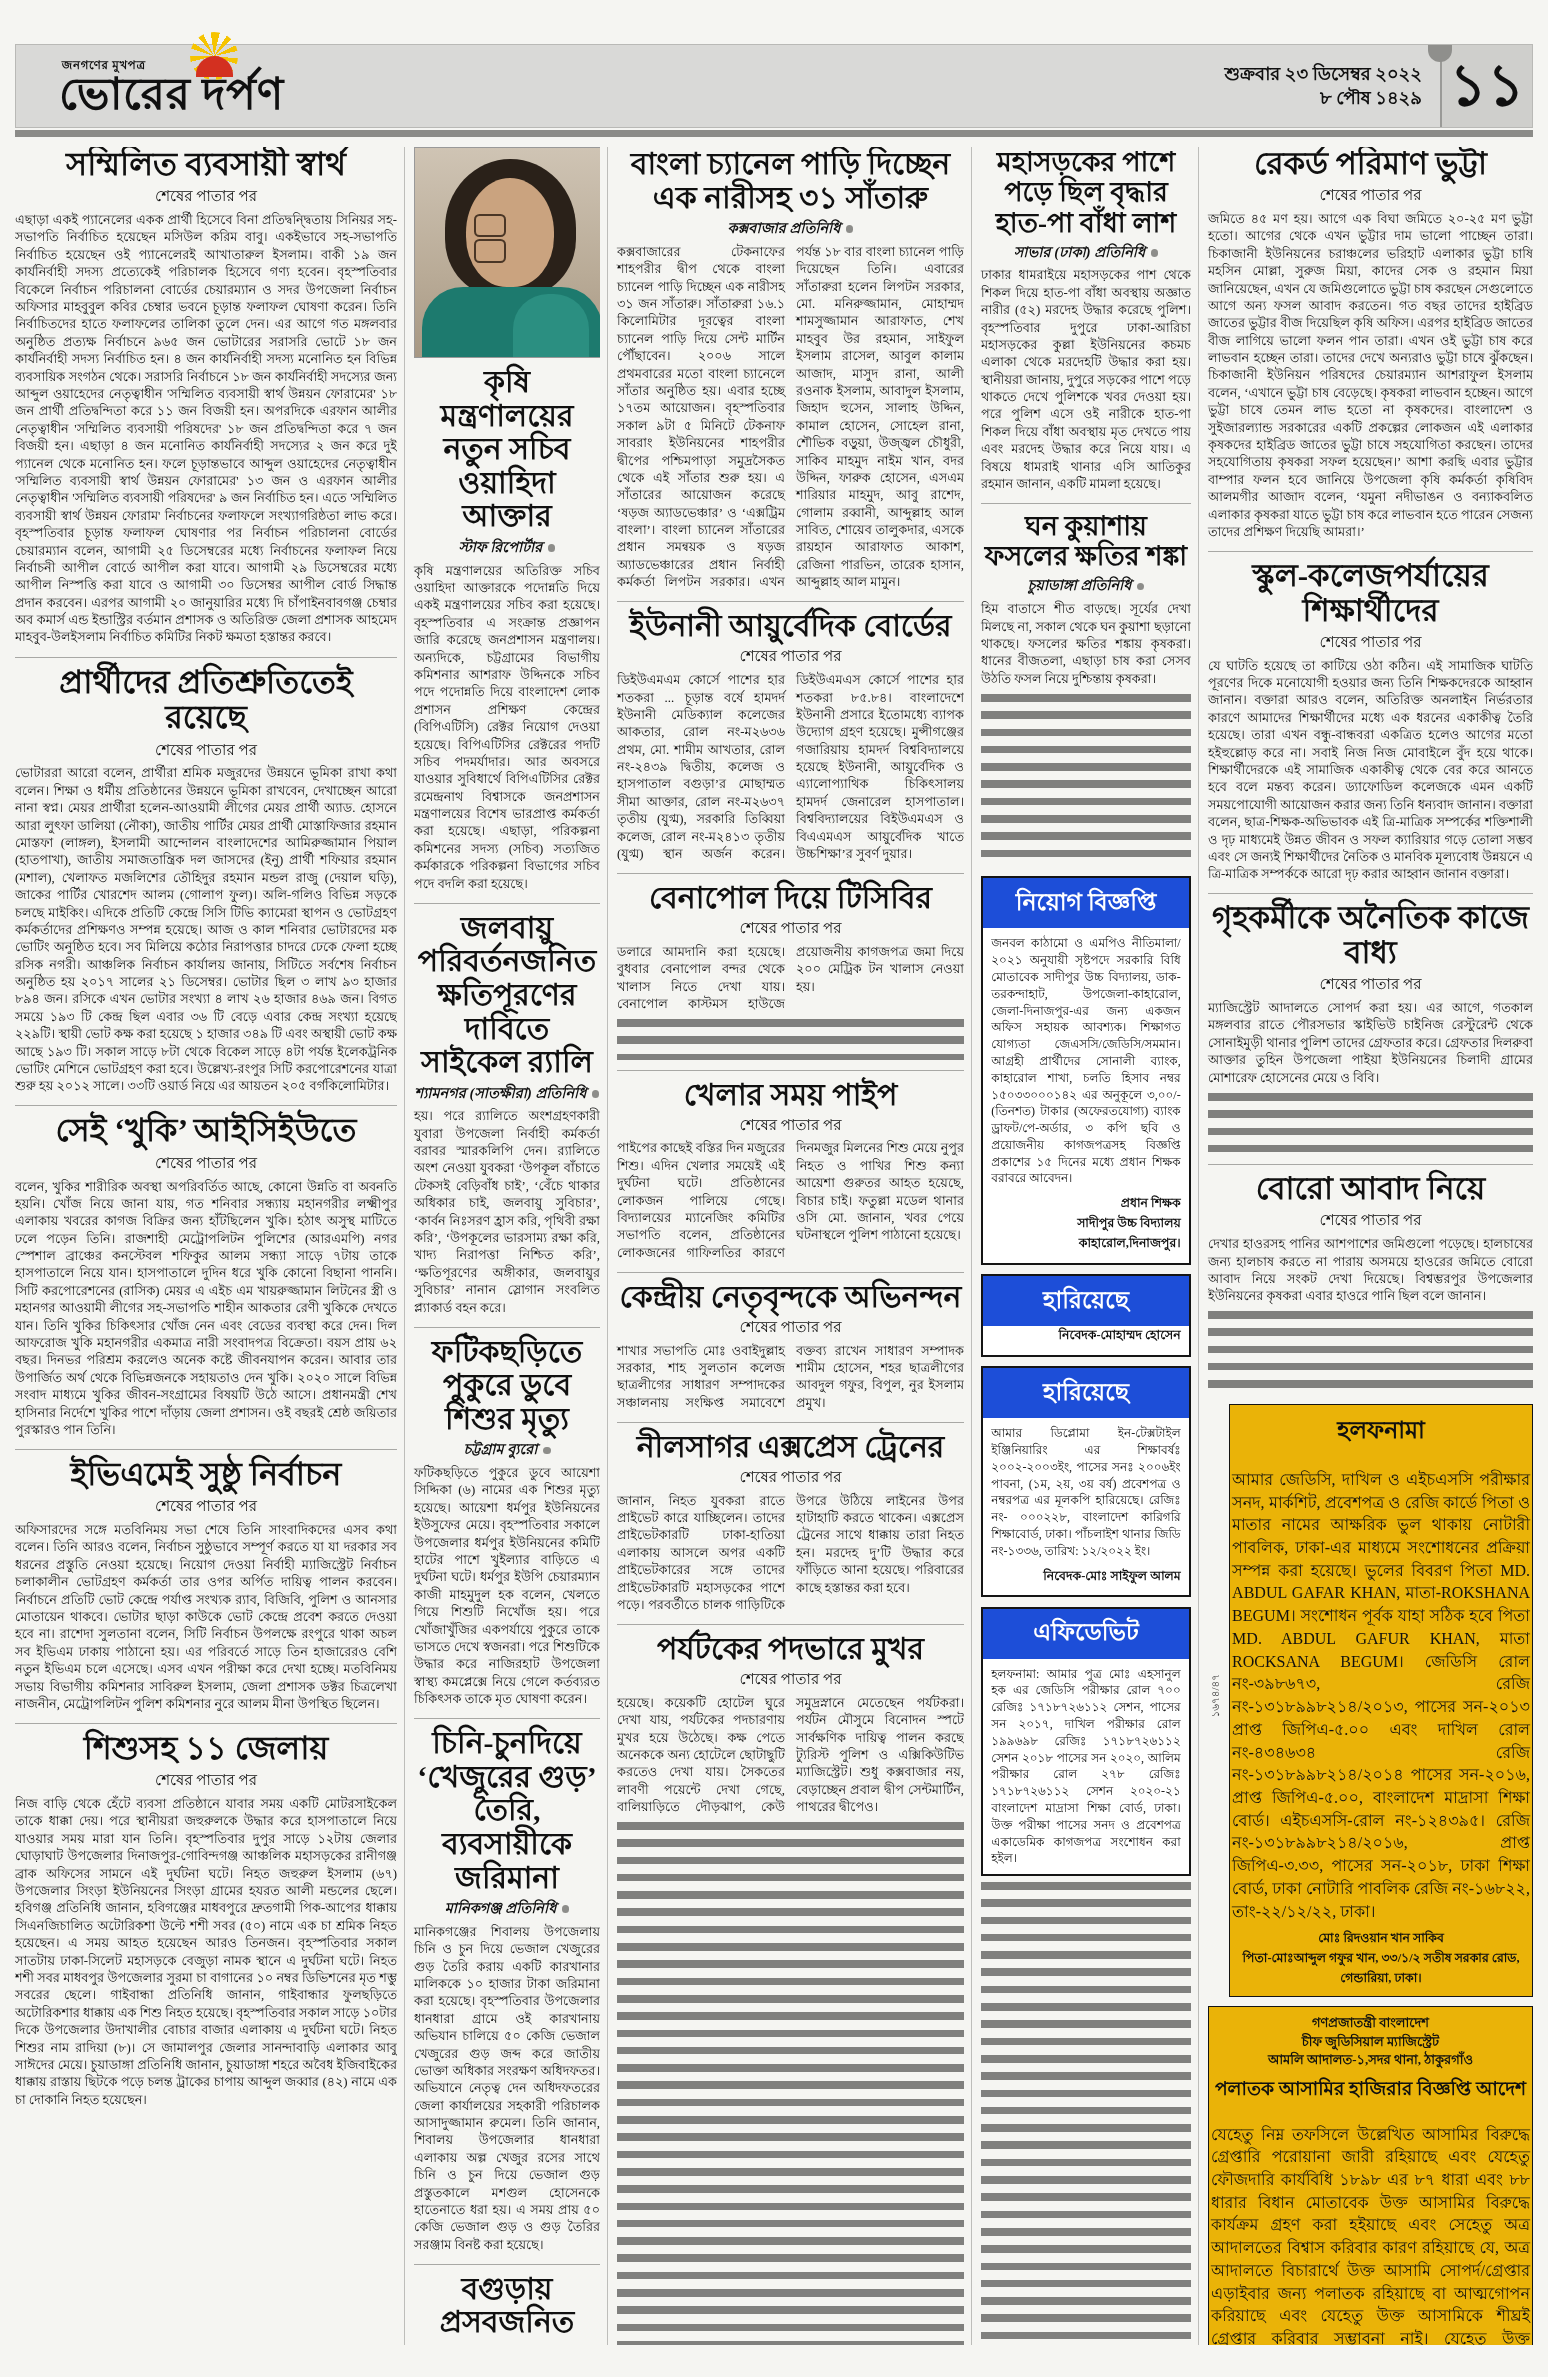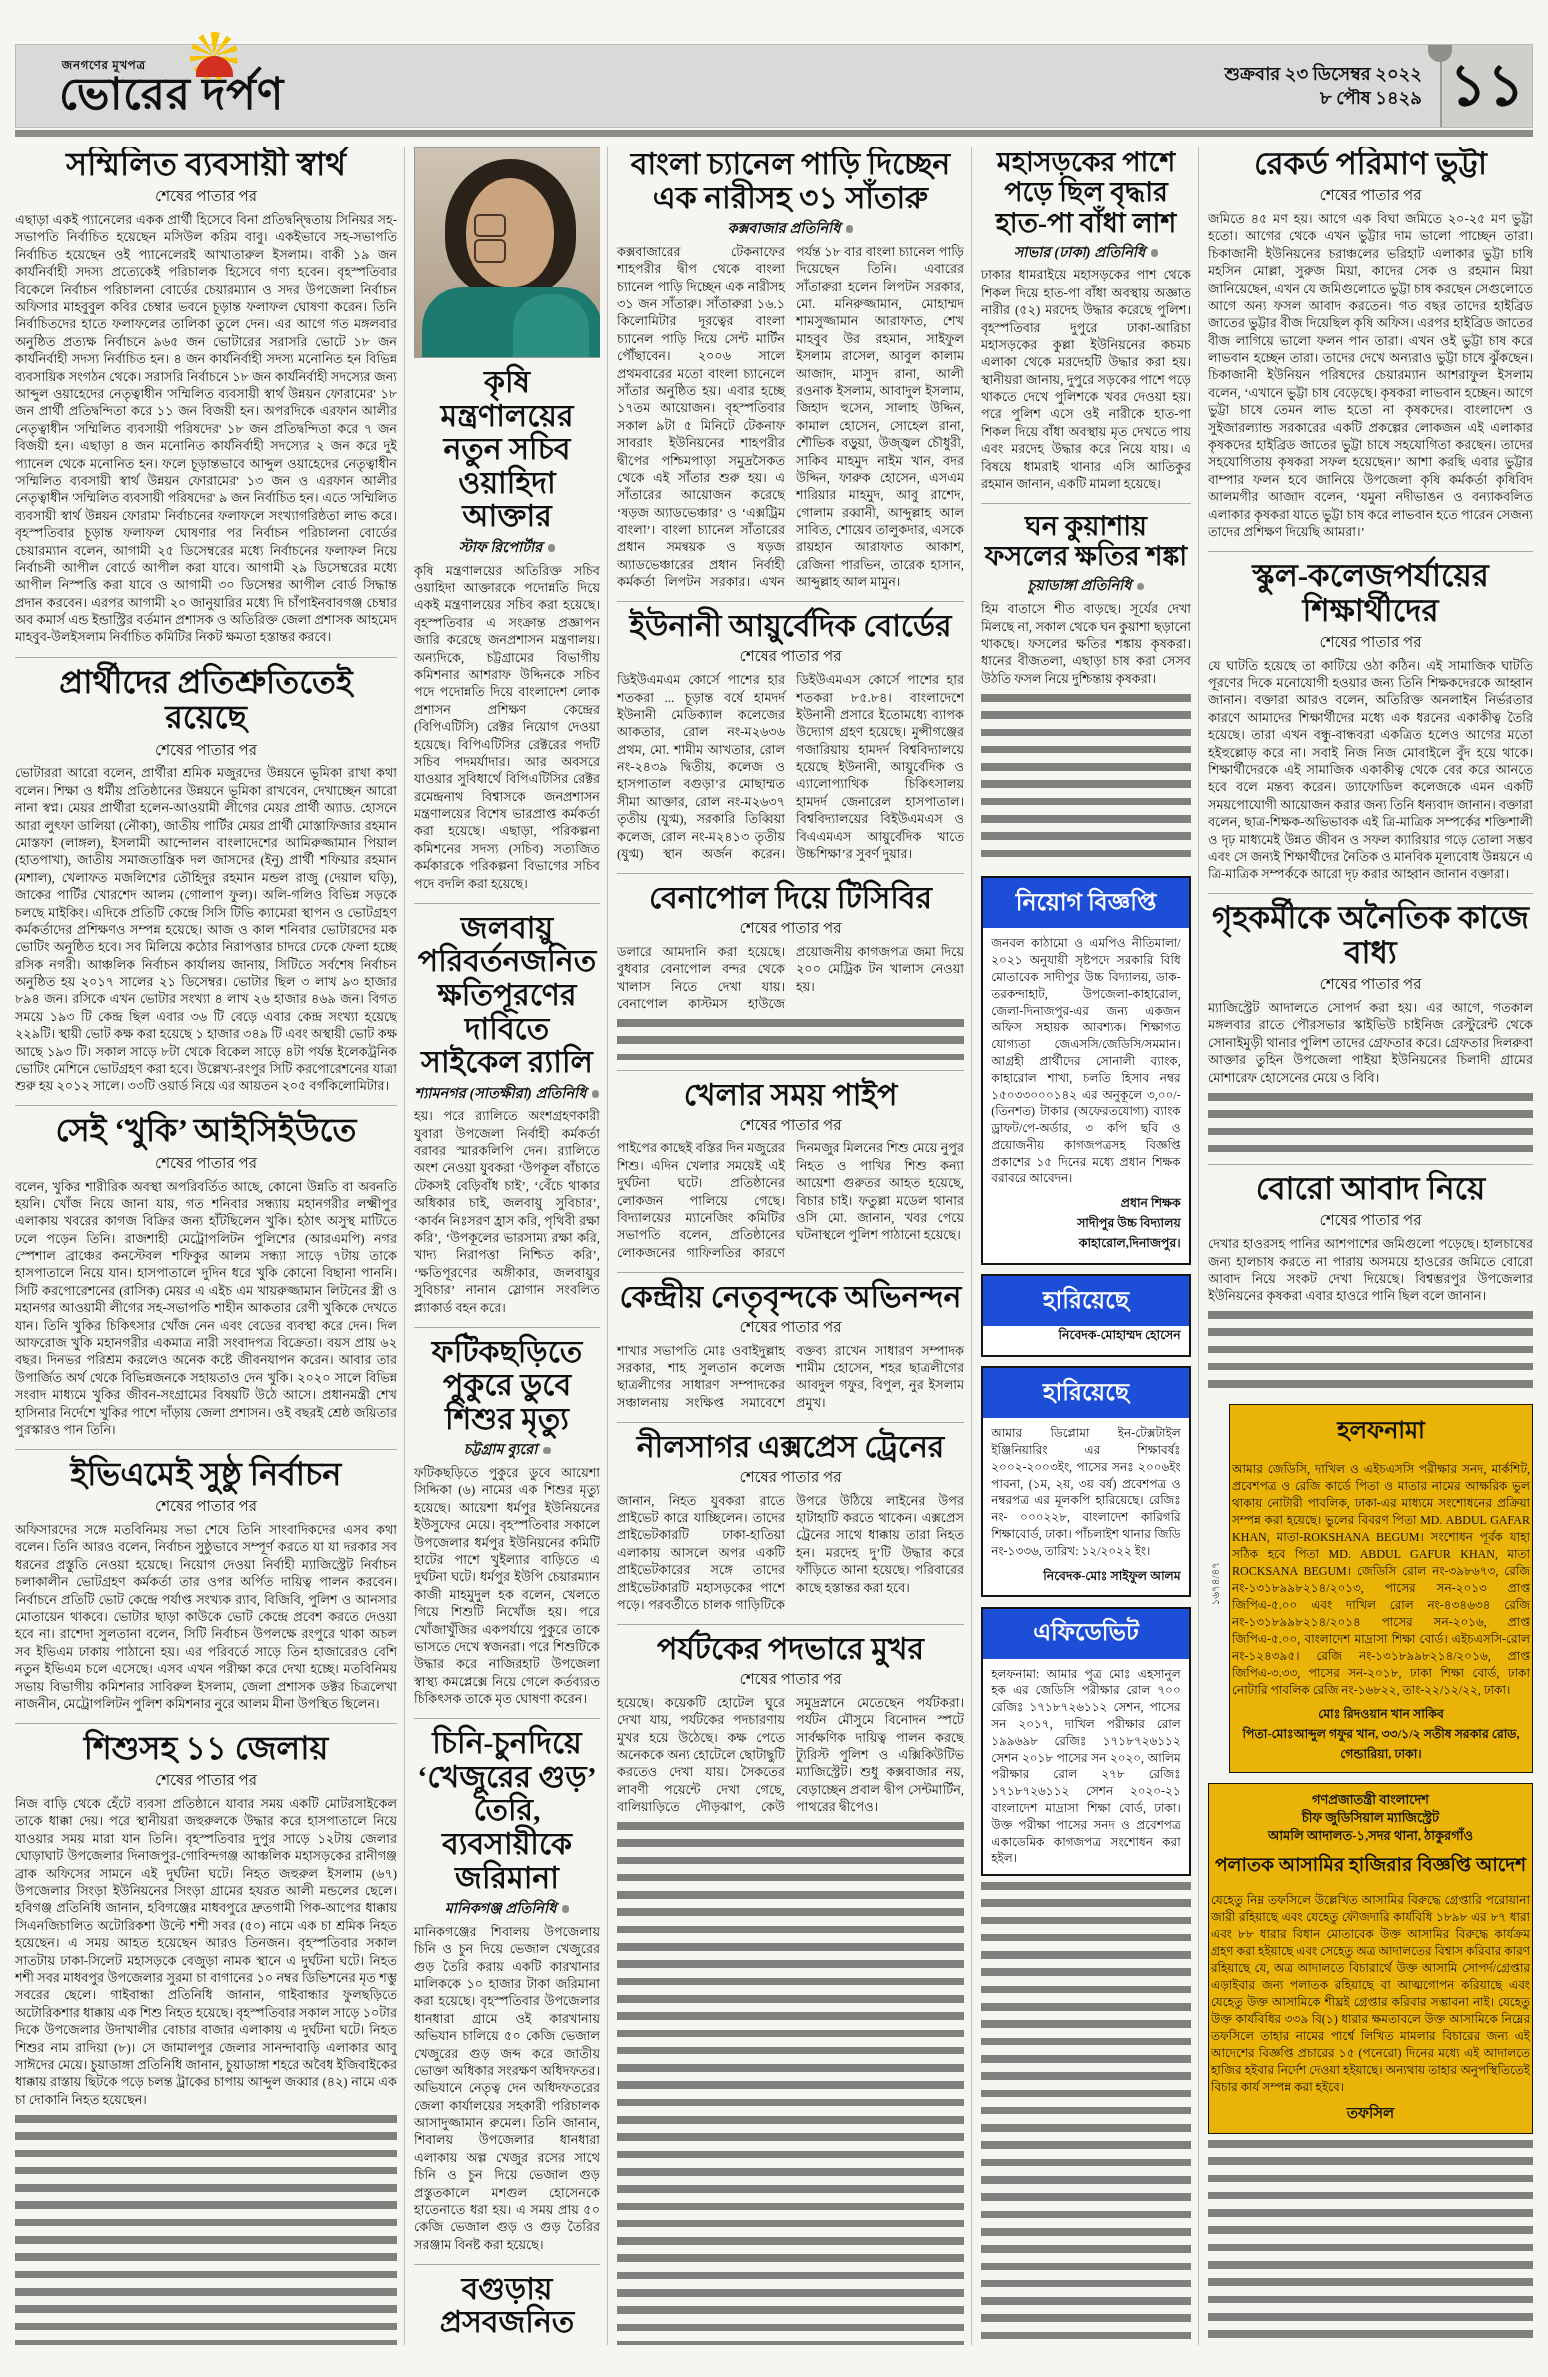--- a/index.html
+++ b/index.html
@@ -19,21 +19,21 @@
   .dateblock{margin-left:auto;text-align:right;font-size:18px;line-height:1.35;font-weight:bold;padding-right:18px;}
   .pagetab{width:90px;height:100%;background:#cfcfcc;border-left:2.1px solid #9a9a97;display:flex;align-items:center;justify-content:center;position:relative;}
   .pagetab:before{content:"";position:absolute;left:-14px;top:0;width:23.5px;height:16.6px;background:#8f8f8c;border-radius:0 0 14px 14px;}
   .pagenum{font-size:58px;font-weight:900;line-height:1;}
   .mast-rule{height:7.6px;background:#8b8b88;margin:1.4px 0 9.7px 0;}
 
   
   .paper{display:flex;gap:7px;height:2198px;overflow:hidden;}
   .col{display:flex;flex-direction:column;box-sizing:border-box;overflow:hidden;}
   .col:not(:first-child){border-left:0.7px solid #bdbdba;padding-left:9px;}
-  .col1{width:382px;}
+  .col1{width:382px;align-items:center;}
   .col2{width:196px;}
   .colmid{width:357px;}
   .col4{width:220px;}
   .colright{flex:1;}
 
   article{display:block;}
   article + article, .adbox, .noticebox{margin-top:9.7px;}
   article + article{border-top:0.7px solid #a8a8a5;padding-top:7px;}
 
   .hl{margin:0 0 1.4px 0;text-align:center;font-weight:900;line-height:1.12;}
@@ -64,21 +64,21 @@
 
   
   .adbox{border:2.1px solid #141414;background:#fff;}
   .adhead{background:#1d4ed8;color:#fff;text-align:center;font-size:23.5px;font-weight:900;padding:5.5px 2.8px;}
   .adbody{margin:0;padding:7px 8.3px;font-size:12px;line-height:1.4;text-align:justify;}
   .adsign{padding:0 8.3px 8.3px 8.3px;text-align:right;font-size:12.4px;font-weight:bold;white-space:pre-line;}
   .noticebox{border:1.4px solid #141414;background:#eab308;padding:7px 2px;}
   .nb-title{text-align:center;font-size:23.5px;font-weight:900;margin:0 0 4.1px 0;}
   .nb-line{text-align:center;font-size:13px;font-weight:bold;line-height:1.4;}
   .nb-sub{text-align:center;font-size:18.7px;font-weight:900;margin:5.5px 0 4.1px 0;}
-  .nb-body{margin:10px 0 0 0;font-size:12px;line-height:1.42;text-align:justify;}
+  .nb-body{margin:18px 0 0 0;font-size:16px;line-height:1.42;text-align:justify;}
   .nb-sign{margin-top:5.5px;text-align:center;font-size:12.4px;font-weight:bold;white-space:pre-line;}
   .nb-foot{text-align:center;font-size:15px;font-weight:900;margin-top:5.5px;}
   .withref{display:flex;gap:4.1px;}
   .vref{writing-mode:vertical-rl;transform:rotate(180deg);font-size:10.4px;color:#333;align-self:center;}
 </style>
 </head>
 <body>
 
 <div class="page">
 

